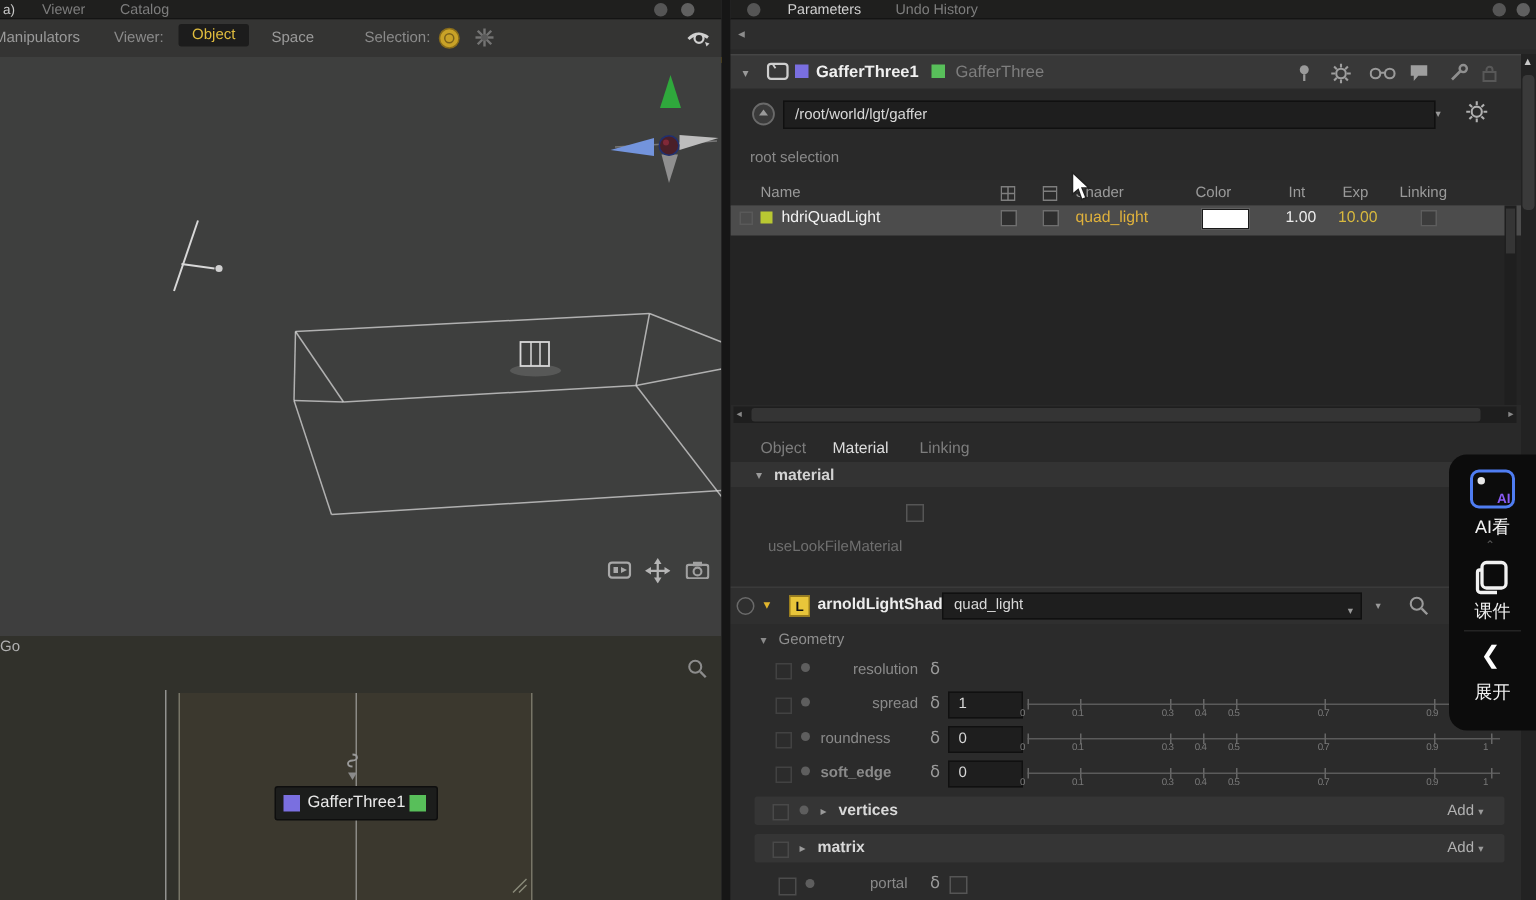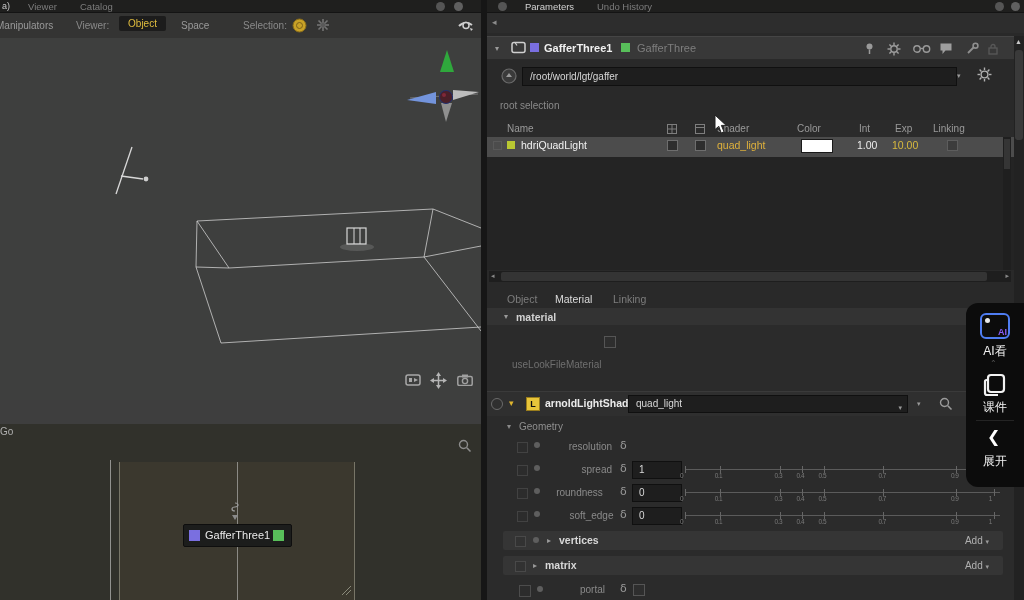--- a/index.html
+++ b/index.html
@@ -407,21 +407,21 @@
             </span>
             <span class="tick" style="left: 98%;">
               <i>1</i>
             </span>
           </div>
       </div>
 
       <div class="abs" style="left:0;top:158px;width:527px;height:23px;">
         <span class="abs chk" style="left:30px;top:5px;width:9px;height:9px;opacity:.35;"></span>
         <span class="abs" style="left:47px;top:5px;width:6px;height:6px;border-radius:50%;background:#5e5e5e;"></span>
-        <span class="abs" style="left:60px;top:4px;width:65px;text-align:center;color:#8a8a8a;">roundness</span>
+        <span class="abs" style="left:60px;top:4px;width:65px;text-align:left;color:#8a8a8a;">roundness</span>
         <span class="abs delta" style="left:133px;top:2px;">δ</span>
         <div class="abs field" style="left:145px;top:1px;width:42px;height:16px;line-height:16px;padding-left:6px;">
           <span>0</span>
         </div>
         <div class="abs" style="left:198px;top:9px;width:315px;height:1px;background:#5b5b5b;">
             <span class="tick" style="left: 0%;">
               <i>0</i>
             </span>
             <span class="tick" style="left: 11%;">
               <i>0.1</i>
@@ -443,21 +443,21 @@
             </span>
             <span class="tick" style="left: 98%;">
               <i>1</i>
             </span>
           </div>
       </div>
 
       <div class="abs" style="left:0;top:181px;width:527px;height:23px;">
         <span class="abs chk" style="left:30px;top:5px;width:9px;height:9px;opacity:.35;"></span>
         <span class="abs" style="left:47px;top:5px;width:6px;height:6px;border-radius:50%;background:#5e5e5e;"></span>
-        <span class="abs" style="left:72px;top:4px;width:65px;text-align:center;color:#8a8a8a;">soft_edge</span>
+        <span class="abs" style="left:60px;top:4px;width:65px;text-align:left;color:#8a8a8a;font-weight:bold;">soft_edge</span>
         <span class="abs delta" style="left:133px;top:2px;">δ</span>
         <div class="abs field" style="left:145px;top:1px;width:42px;height:16px;line-height:16px;padding-left:6px;">
           <span>0</span>
         </div>
         <div class="abs" style="left:198px;top:9px;width:315px;height:1px;background:#5b5b5b;">
             <span class="tick" style="left: 0%;">
               <i>0</i>
             </span>
             <span class="tick" style="left: 11%;">
               <i>0.1</i>

